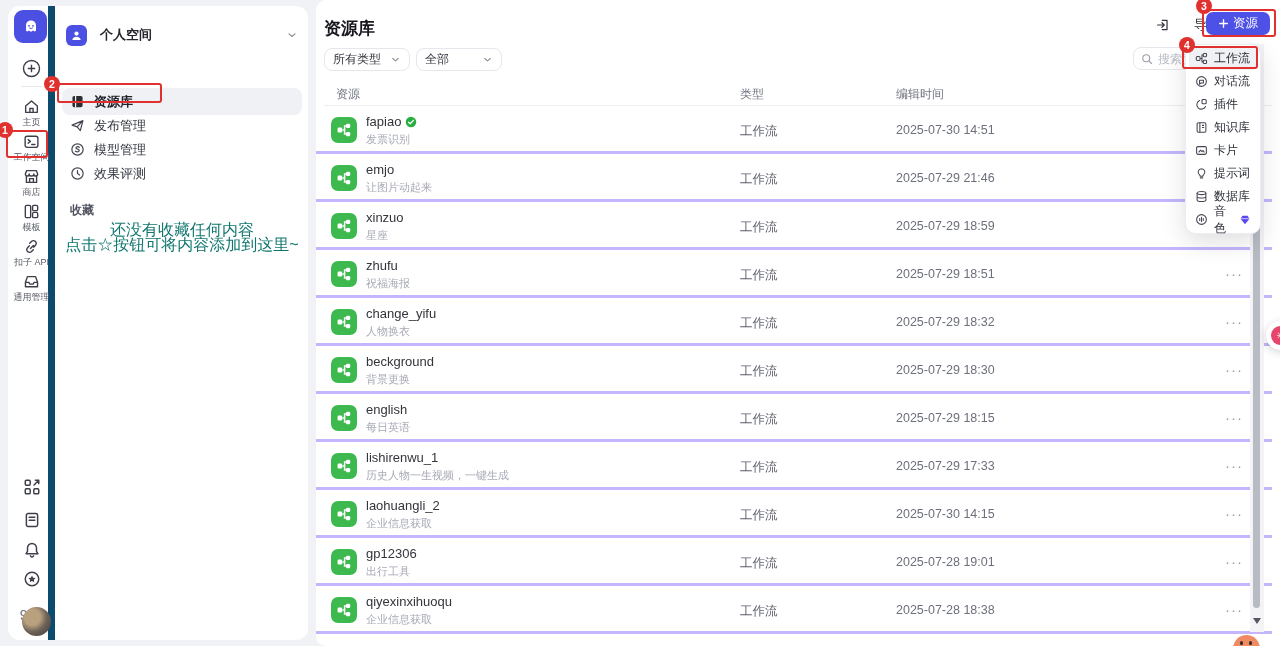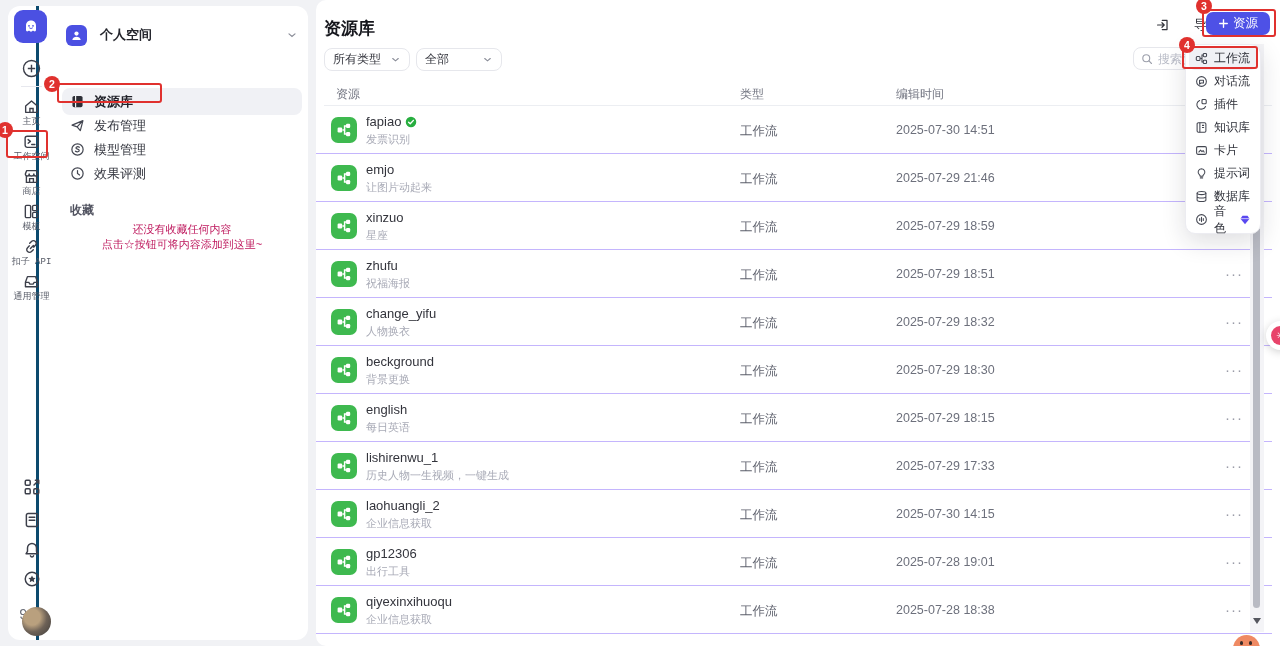--- a/index.html
+++ b/index.html
@@ -8,22 +8,22 @@
     position:relative; overflow:hidden;
     background:#f1f2f5;
     font-family:"Liberation Sans", sans-serif;
     color:#1d1e23;
   }
   svg { display:block; }
 
   
   .left-card { position:absolute; left:8px; top:6px; width:300px; height:634px;
     background:#fff; border-radius:12px; }
-  .rail { position:absolute; left:0; top:0; width:31px; height:100%;
-    border-right:3px solid #0c4a6e;font-family:Liberation Mono, monospace; }
+  .rail { position:absolute; left:0; top:0; width:47px; height:100%;
+    border-right:7px solid #0c4a6e; }
   .logo { position:absolute; left:6px; top:4px; width:33px; height:33px;
     border-radius:9px; background:#4b50e2; display:flex; align-items:center; justify-content:center; }
   .plus-btn { position:absolute; left:13px; top:52px; width:21px; height:21px; color:#3c3f4a; }
   .rail-divider { position:absolute; left:13px; top:80px; width:21px; height:1px; background:#e7e8ee; }
   .rail-item { position:absolute; left:0; width:47px; text-align:center; color:#3c3f4a; cursor:pointer; }
   .rail-item svg { margin:0 auto; }
   .rail-label { display:block; font-size:9px; color:#565a66; margin-top:2px; line-height:10px; white-space:nowrap; }
   .rail-bottom { position:absolute; left:0; width:47px; text-align:center; color:#3c3f4a; }
   .points { font-size:14px; color:#6b6e78; margin-top:19px; }
   .avatar { position:absolute; left:14px; top:601px; width:29px; height:29px; border-radius:50%;
@@ -36,21 +36,21 @@
   .ws-avatar { width:21px; height:21px; border-radius:6px; background:#4b50e2;
     display:flex; align-items:center; justify-content:center; }
   .ws-name { margin-left:13px; font-size:13px; font-weight:bold; color:#25262d; }
   .ws-chevron { margin-left:auto; color:#8a8d98; }
   .side-item { position:absolute; left:6px; width:240px; height:27px; border-radius:8px;
     display:flex; align-items:center; padding:0 8px; gap:9px; font-size:13px; color:#34363f; cursor:pointer; }
   .side-item svg { color:#444752; flex:none; }
   .side-item.active { background:#f0f1f5; font-weight:bold; color:#1f2028; }
   .fav-label { position:absolute; left:14px; top:196px; font-size:12px; font-weight:bold; color:#515360; }
   .fav-empty { position:absolute; left:6px; top:216px; width:240px; text-align:center;
-    font-size:11px; color:#be185d; line-height:15px; }
+    font-size:16px; color:#0f766e; line-height:15px; }
 
   
   .main { position:absolute; left:316px; top:0; width:964px; height:646px;
     background:#fff; border-radius:10px 0 0 10px; }
   .page-title { position:absolute; left:8px; top:17px; font-size:17px; font-weight:bold; color:#16171d; }
   .import-btn { position:absolute; left:832px; top:13px; height:23px; padding:0 8px;
     display:flex; align-items:center; gap:24px; font-size:13px; color:#33343c;
     background:transparent; border:none; border-radius:7px; cursor:pointer; }
   .create-btn { position:absolute; left:890px; top:12px; width:64px; height:23px;
     background:#4e51e6; color:#fff; border:none; border-radius:7px; font-size:12.5px;
@@ -66,21 +66,21 @@
     font-family:"Liberation Sans",sans-serif; background:transparent; }
   .search-box input::placeholder { color:#b9bcc7; }
 
   .thead { position:absolute; top:86px; left:0; width:100%; font-size:12px; color:#737682; }
   .thead .c1 { position:absolute; left:20px; }
   .thead .c2 { position:absolute; left:424px; }
   .thead .c3 { position:absolute; left:580px; }
   .thead-sep { position:absolute; left:8px; top:105px; width:948px; height:1px; background:#eceef2; }
 
   .rows { position:absolute; left:0; top:106px; width:956px; }
-  .trow { position:relative; height:48px; border-bottom:1px solid #c4b5fd; }
+  .trow { position:relative; height:48px; border-bottom:3px solid #c4b5fd; }
   .res-icon { position:absolute; left:15px; top:11px; width:26px; height:26px; border-radius:7px;
     background:#3eb94f; display:flex; align-items:center; justify-content:center; }
   .res-name { position:absolute; left:50px; top:8px; font-size:13px; color:#33343c;
     display:flex; align-items:center; gap:4px; }
   .res-desc { position:absolute; left:50px; top:26px; font-size:11px; color:#a8aab6; }
   .res-type { position:absolute; left:424px; top:17px; font-size:12.5px; color:#5c5f6b; }
   .res-time { position:absolute; left:580px; top:17px; font-size:12.5px; color:#6d707c; }
   .row-more { position:absolute; left:904px; top:10px; width:28px; height:26px; border:none;
     background:transparent; color:#9a9ca8; font-size:15px; letter-spacing:1px; cursor:pointer; }
 

